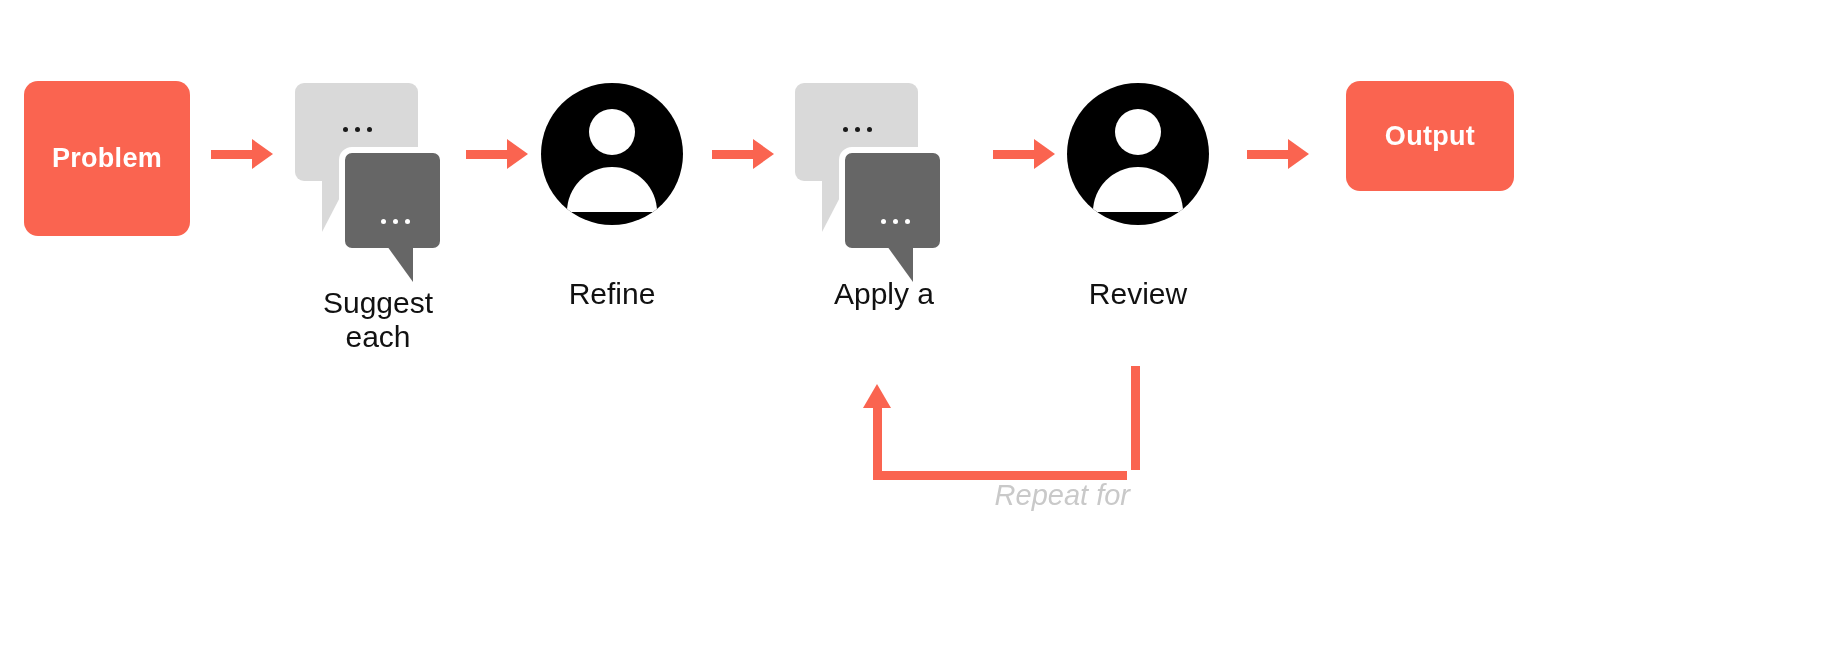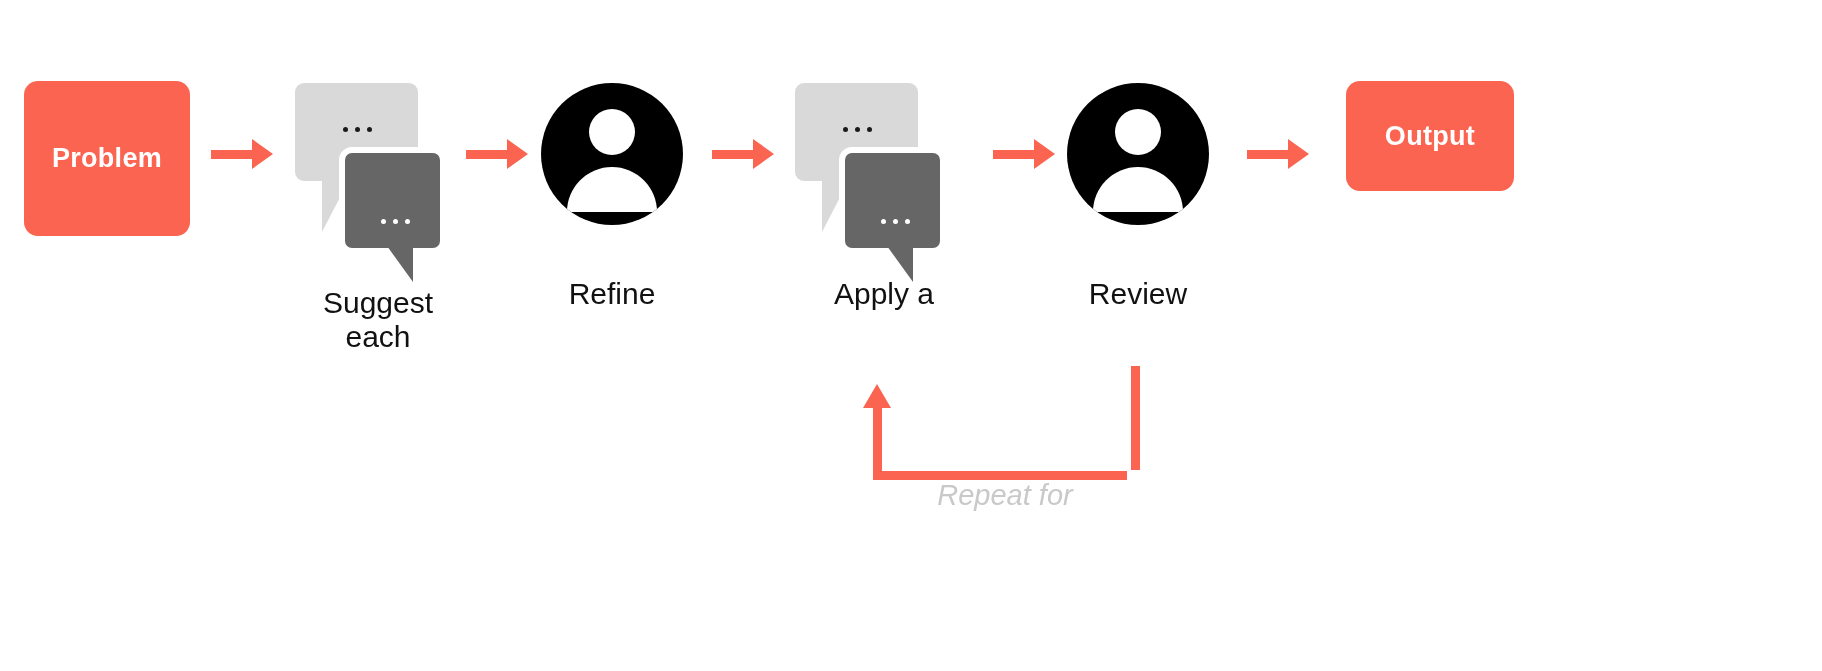--- a/index.html
+++ b/index.html
@@ -206,21 +206,21 @@
     border-left: 14px solid transparent;
     border-right: 14px solid transparent;
     border-bottom: 24px solid #FA6450;
   }
 
   #loop-caption {
     position: absolute;
     left: 880px;
     top: 478px;
     width: 250px;
-    text-align: center;
+    text-align: right;
     color: #C9C9C9;
     font-style: italic;
     font-size: 29px;
     line-height: 1.18;
   }
 </style>
 </head>
 <body>
 
 <div id="canvas">

